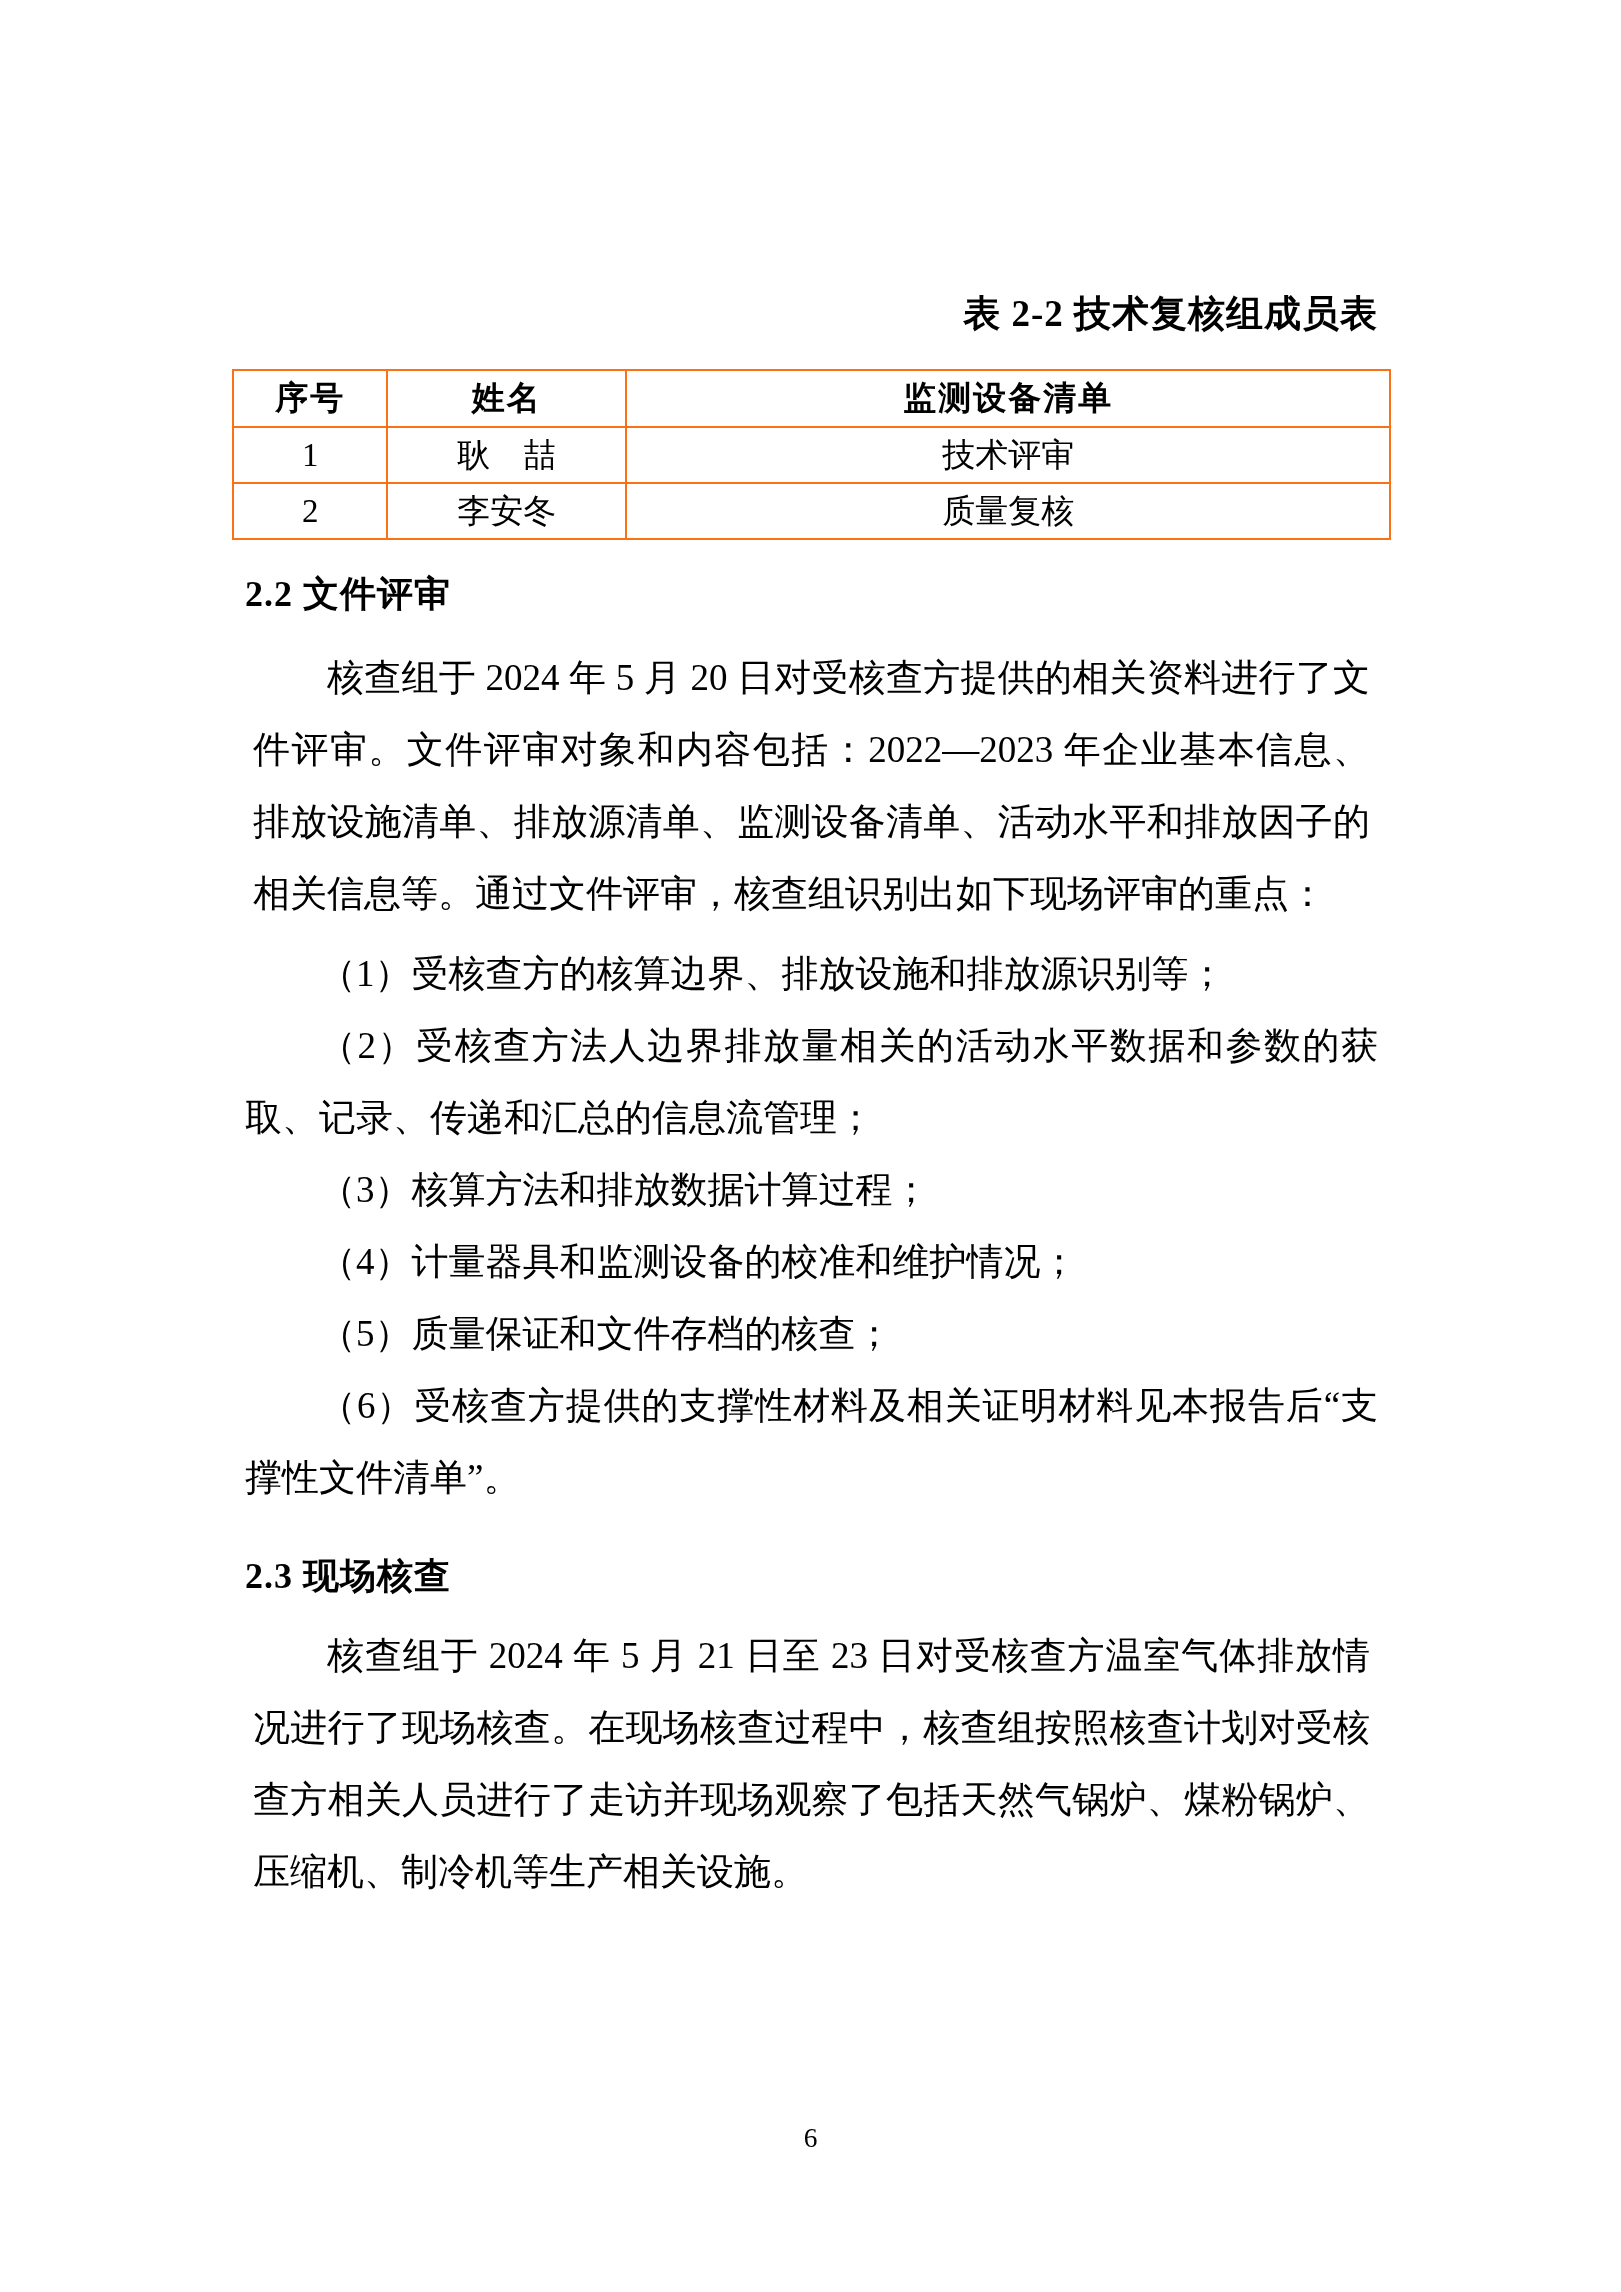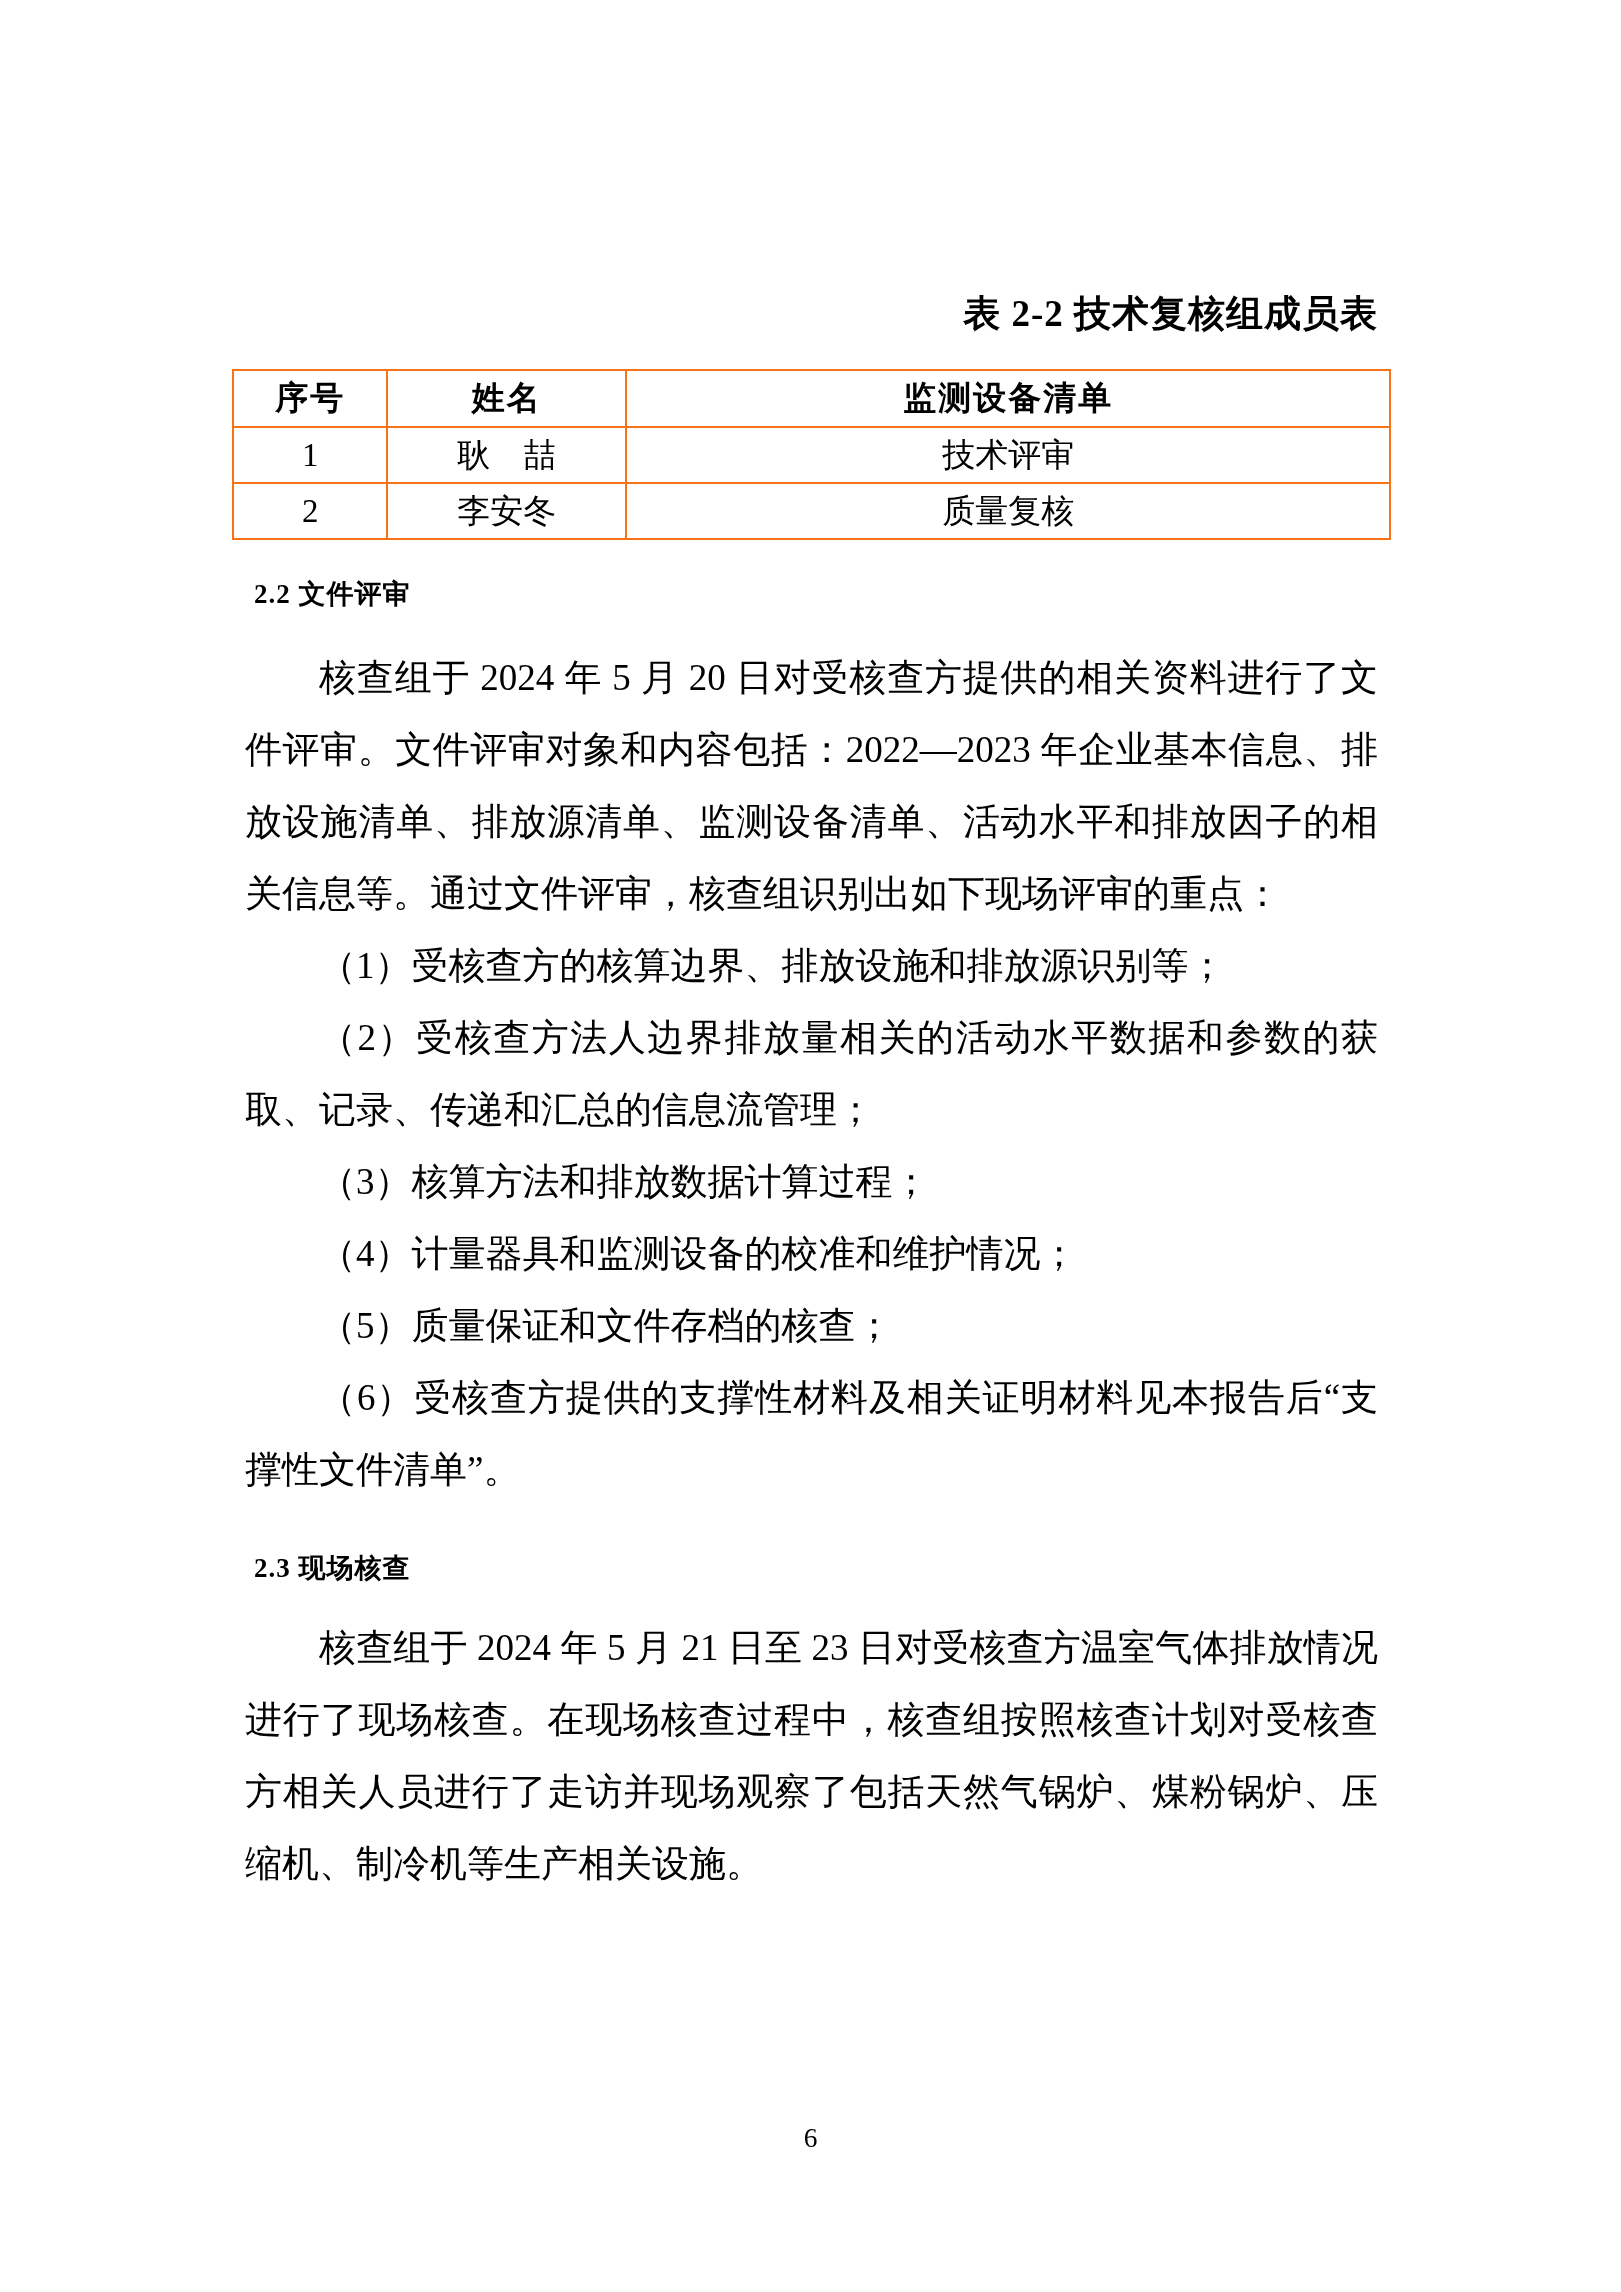--- a/index.html
+++ b/index.html
@@ -49,34 +49,34 @@
   table.team-table th {
     height: 55px;
     font-weight: bold;
     letter-spacing: 2px;
   }
   table.team-table td {
     height: 54px;
     font-weight: normal;
   }
   .section-heading {
-    font-size: 27px;
+    font-size: 36px;
     font-weight: bold;
     line-height: 49px;
-    margin: 9px;
+    margin: 0;
     letter-spacing: 1px;
   }
   .heading-2-2 { margin-top: 30px; }
   .heading-2-3 { margin-top: 38px; }
   .body-para {
     font-size: 37px;
     line-height: 72px;
     text-align: justify;
     text-indent: 2em;
-    margin: 0;
+    margin: 8px;
   }
   .para-2-2 { margin-top: 22.5px; }
   .para-2-3 { margin-top: 19.6px; }
   .review-list {
     margin: 0;
     padding: 0;
     list-style: none;
   }
   .review-list li {
     font-size: 37px;

